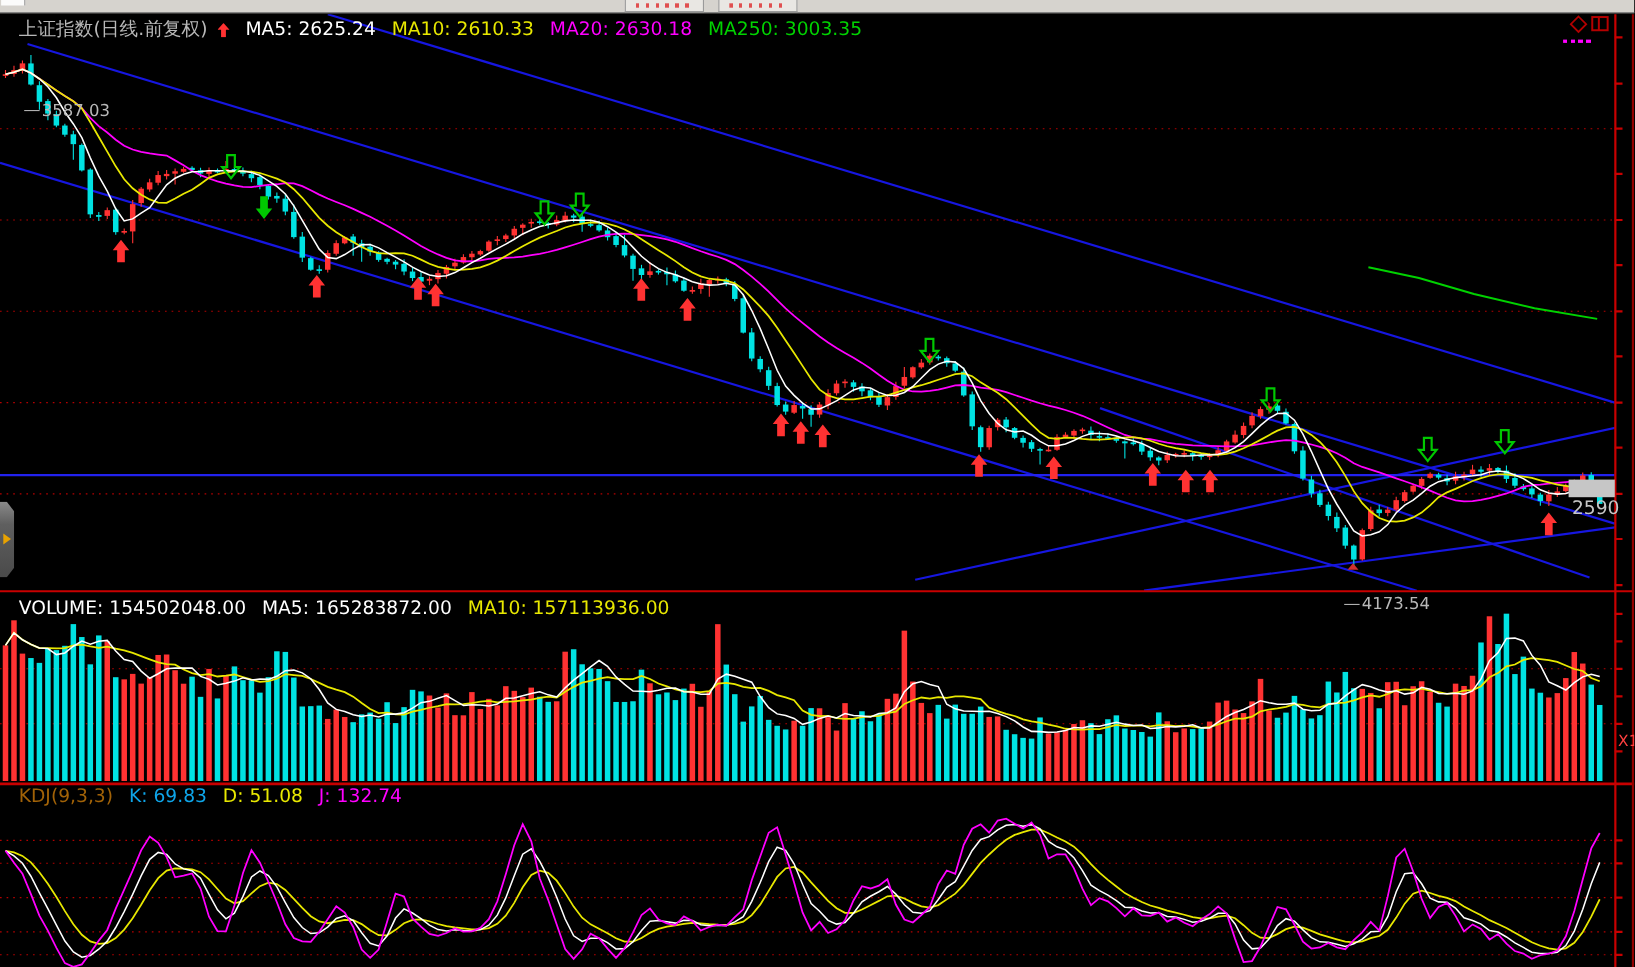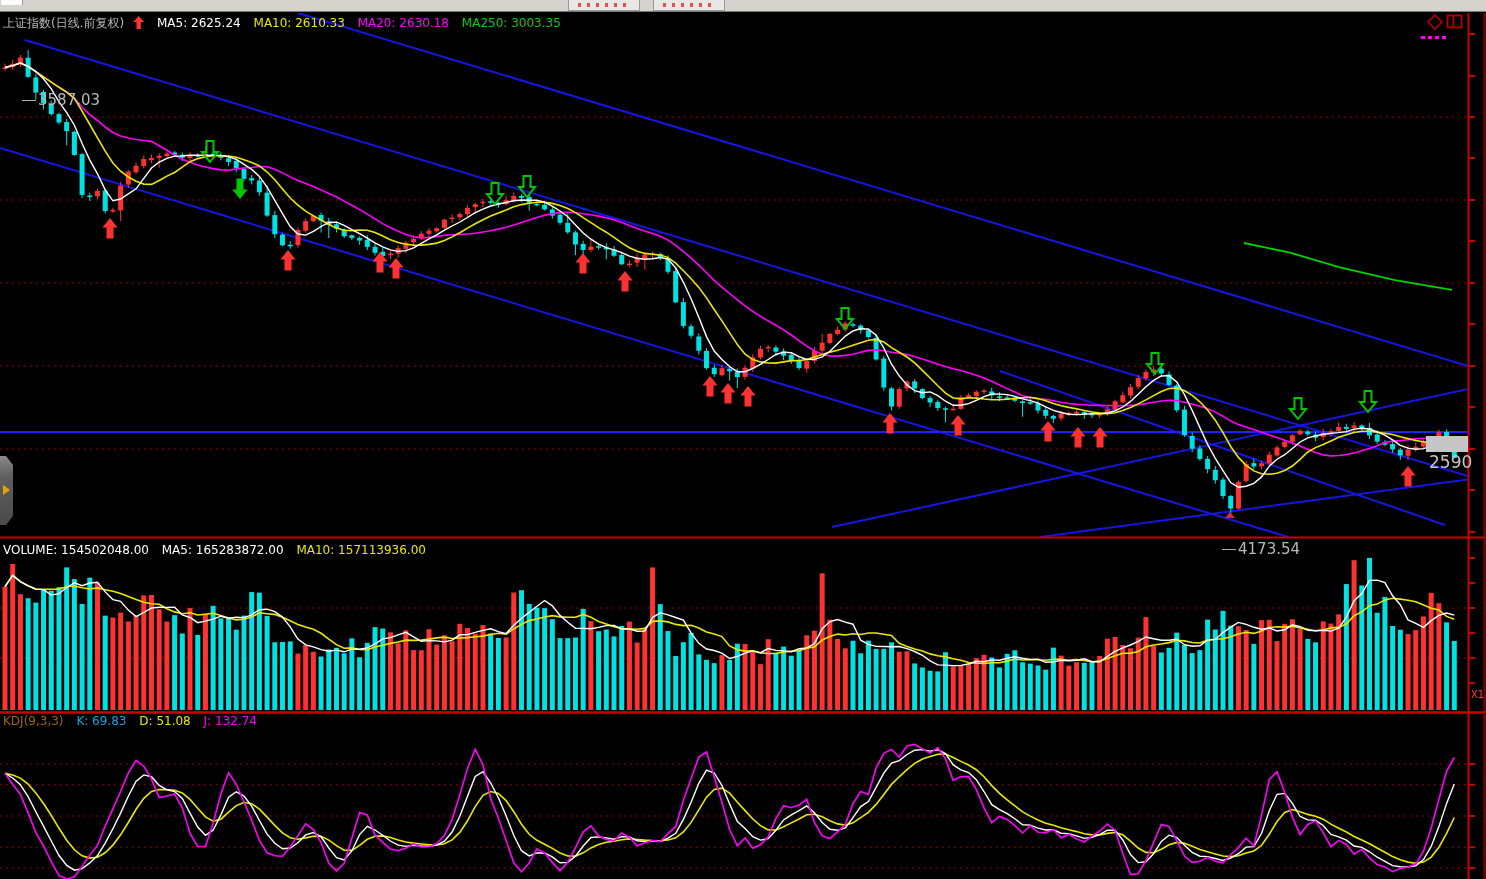--- a/index.html
+++ b/index.html
@@ -9,36 +9,36 @@
   #toolbar{position:absolute;left:0;top:0;width:1486px;height:11px;background:#D6D3CE;
            border-bottom:1px solid #7A7A7A;}
   #toolbar .tb-white{position:absolute;left:1px;top:0;width:21px;height:5px;background:#FBFBFB;border-right:1px solid #9a9a9a;}
   .tb-frag{position:absolute;top:0;height:10px;background:#E9E7E3;border:1px solid #9a9a9a;border-top:none;}
   .tb-frag .redmarks{position:absolute;left:9px;right:9px;top:3px;height:4px;
       background:repeating-linear-gradient(90deg,#E05050 0 3px,transparent 3px 9px);}
   #tb-frag1{left:568px;width:70px;} #tb-frag2{left:653px;width:70px;}
   
   #chart-svg{position:absolute;left:0;top:0;}
   
-  .hdr{position:absolute;left:3px;white-space:nowrap;font-size:12px;letter-spacing:0px;z-index:5;pointer-events:none;}
+  .hdr{position:absolute;left:17px;white-space:nowrap;font-size:17px;letter-spacing:0px;z-index:5;pointer-events:none;}
   .hdr span{margin-right:9px;}
   #main-hdr{top:15px;}
   #vol-hdr{top:543px;text-align:center;}
   #kdj-hdr{top:714px;}
   .arrow-up-red{display:inline-block;width:11px;height:13px;background:#FF3232;margin:0 2px -2px 0;
      clip-path:polygon(50% 0,100% 46%,70% 46%,70% 100%,30% 100%,30% 46%,0 46%);}
   
   .anno{position:absolute;color:#B8B8B8;font-size:15px;z-index:4;pointer-events:none;margin-top:37px;}
   .anno .dash{display:inline-block;width:14px;height:1px;background:#B0B0B0;vertical-align:middle;margin-right:2px;}
   #high-label{left:22px;top:54px;}
   #low-label{left:1222px;top:503px;}
   #price-tag-box{position:absolute;left:1426px;top:436px;width:42px;height:16px;background:#C6C6C6;z-index:4;}
   #price-tag-text{position:absolute;left:1429px;top:452px;color:#C6C6C6;font-size:17px;z-index:4;}
-  #corner-x{position:absolute;left:1471px;top:689px;width:15px;height:16px;overflow:hidden;
-            color:#FF4040;font-size:10px;z-index:6;}
+  #corner-x{position:absolute;left:1471px;top:666px;width:15px;height:16px;overflow:hidden;
+            color:#FF4040;font-size:14px;z-index:6;}
   
   #diamond-icon{position:absolute;left:1426px;top:13px;z-index:6;}
   #panes-icon{position:absolute;left:1446px;top:14px;z-index:6;}
   #magenta-dashes{position:absolute;left:1421px;top:36px;width:27px;height:3px;z-index:6;
       background:repeating-linear-gradient(90deg,#FF00FF 0 4px,transparent 4px 7px);}
   
   #side-handle{position:absolute;left:0;top:456px;width:13px;height:69px;z-index:6;
       background:linear-gradient(180deg,#8a8a8a,#5f5f5f 30%,#4a4a4a);
       clip-path:polygon(0 0,6px 0,13px 9px,13px 60px,6px 69px,0 69px);}
   #side-handle .tri{position:absolute;left:3px;top:29px;width:0;height:0;

